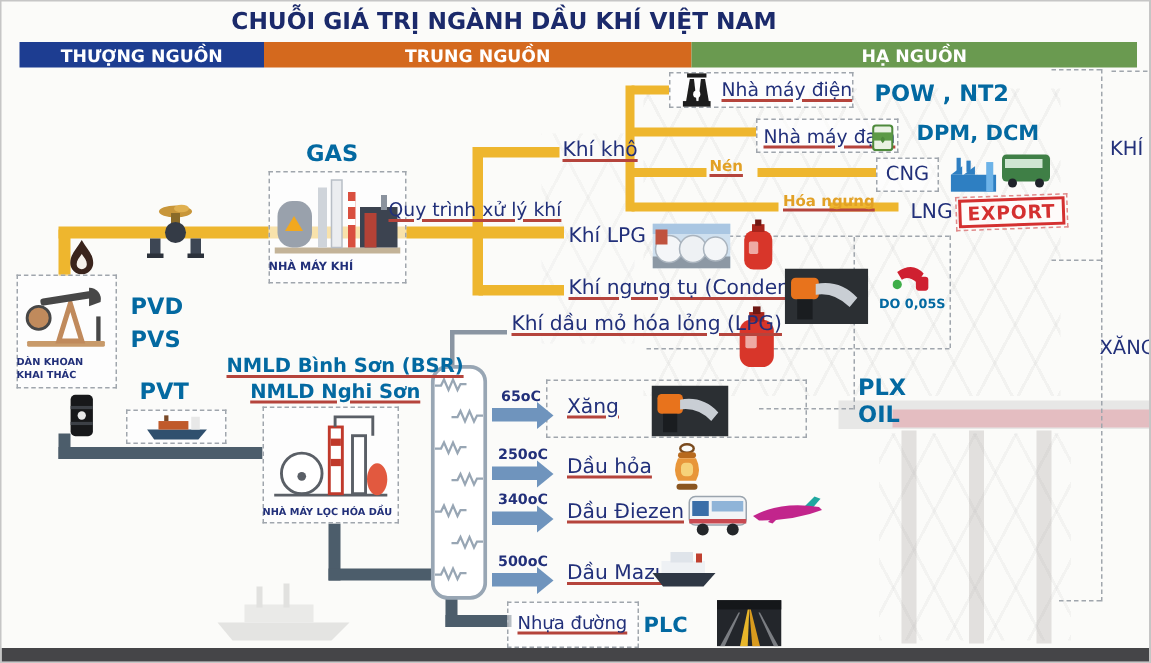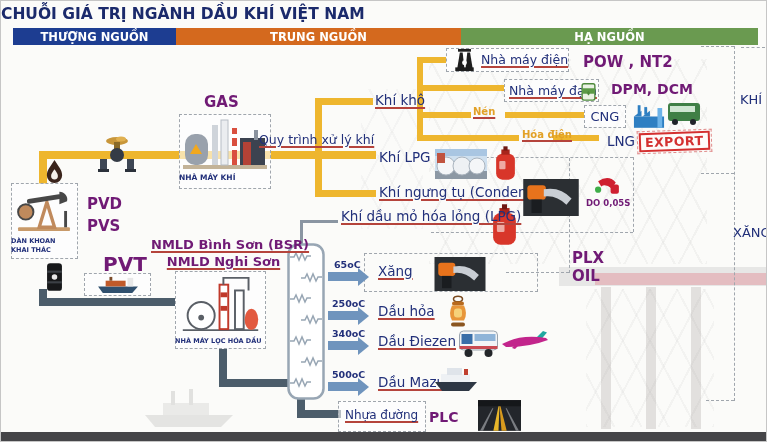--- a/index.html
+++ b/index.html
@@ -1,20 +1,20 @@
 <!DOCTYPE html>
 <html><head>
 <meta charset="utf-8">
 <style>
   *{margin:0;padding:0;box-sizing:border-box}
   html,body{background:#9a9a9a}
   body{font-family:"DejaVu Sans","Liberation Sans",sans-serif}
   #stage{position:relative;width:767px;height:442px;margin:0 auto;background:#fbfbf9;border:1px solid #c6c6c6;overflow:hidden}
   .navy{color:#22307a}
-  .red{color:#701a75;font-weight:700}
+  .red{color:#0369a1;font-weight:700}
   .orange{color:#e2a126;font-weight:700}
   .u{text-decoration:underline;text-decoration-color:#b5443c;text-decoration-thickness:1.5px;text-underline-offset:2px}
   .lbl{position:absolute;white-space:nowrap;z-index:6}
   .bar{position:absolute;top:27px;height:17px;color:#fff;font-weight:700;font-size:11.5px;display:flex;align-items:center;justify-content:center;z-index:5}
   .hpipe,.vpipe{position:absolute;background:#eeb62e;z-index:3}
   .dkh,.dkv{position:absolute;background:#4c5d6b;z-index:3}
   .grayline{position:absolute;background:#8a95a2;z-index:3}
   .dash{position:absolute;border:1.6px dashed #a0a6ad;background:rgba(255,255,255,.6);z-index:4}
   .dash-h{position:absolute;border-top:1.6px dashed #a0a6ad;z-index:4}
   .dash-v{position:absolute;border-left:1.6px dashed #a0a6ad;z-index:4}
@@ -43,21 +43,21 @@
   <div class="wm lattice" style="left:585px;top:288px;width:128px;height:138px;opacity:.5"></div>
   <div class="wm icon" style="left:140px;top:386px;opacity:.45">
     <svg width="100" height="44" viewBox="0 0 100 44">
         <path d="M4,28 h88 l-12,12 H14z" fill="#c9c9c7"></path>
         <rect x="22" y="16" width="46" height="12" fill="#d6d6d4"></rect>
         <rect x="30" y="4" width="4" height="14" fill="#c2c2c0"></rect>
         <rect x="48" y="2" width="4" height="16" fill="#c2c2c0"></rect>
       </svg>
   </div>
 
-  <div class="lbl" style="left:0;top:4px;width:670px;font-size:15.5px;font-weight:700;color:#1b2a6b"><span>CHUỖI GIÁ TRỊ NGÀNH DẦU KHÍ VIỆT NAM</span></div>
+  <div class="lbl" style="left:0;top:4px;width:670px;text-align:center;font-size:15.5px;font-weight:700;color:#1b2a6b"><span>CHUỖI GIÁ TRỊ NGÀNH DẦU KHÍ VIỆT NAM</span></div>
   <div class="bar" style="left:12px;width:163px;background:#1d3d91">
       <span>THƯỢNG NGUỒN</span>
     </div>
   <div class="bar" style="left:175px;width:285px;background:#d4691e">
       <span>TRUNG NGUỒN</span>
     </div>
   <div class="bar" style="left:460px;width:297px;background:#6a9a50">
       <span>HẠ NGUỒN</span>
     </div>
 
@@ -116,21 +116,21 @@
   <div class="lbl red" style="left:86px;top:194px;font-size:15px">PVD</div>
   <div class="lbl red" style="left:86px;top:216px;font-size:15px">PVS</div>
   <div class="icon" style="left:45px;top:261px">
     <svg width="17" height="30" viewBox="0 0 16 28">
       <rect x="1" y="1" width="14" height="26" rx="3" fill="#17181a"></rect>
       <rect x="1" y="8" width="14" height="2" fill="#3c4046"></rect>
       <rect x="1" y="18" width="14" height="2" fill="#3c4046"></rect>
       <circle cx="8" cy="14" r="2.6" fill="#e9e9e9"></circle>
     </svg>
   </div>
-  <div class="lbl red" style="left:102px;top:251px;font-size:20px">PVT</div>
+  <div class="lbl red" style="left:92px;top:251px;font-size:15px">PVT</div>
   <div class="dash" style="left:83px;top:272px;width:67px;height:23px"></div>
   <div class="icon" style="left:94px;top:274px;z-index:6">
     <svg width="46" height="19" viewBox="0 0 46 20">
       <path d="M2,12 h42 l-6,7 H7z" fill="#30506e"></path>
       <rect x="10" y="6" width="21" height="6" fill="#c05a2a"></rect>
       <rect x="33" y="3" width="6" height="9" fill="#e8e8e8"></rect>
       <rect x="14" y="2" width="3" height="4" fill="#7a4a28"></rect>
     </svg>
   </div>
 
@@ -197,21 +197,21 @@
   </div>
   <div class="icon" style="left:666px;top:99px">
     <svg width="34" height="26" viewBox="0 0 34 26">
       <rect x="1" y="3" width="32" height="18" rx="3" fill="#3f7f46"></rect>
       <rect x="3" y="6" width="25" height="6" fill="#cfe6d2"></rect>
       <circle cx="8" cy="22" r="3" fill="#20242a"></circle>
         <circle cx="26" cy="22" r="3" fill="#20242a"></circle>
     </svg>
   </div>
 
-  <div class="lbl orange u" style="left:521px;top:128px;font-size:10px">Hóa điện</div>
+  <div class="lbl orange u" style="left:521px;top:128px;font-size:10px">Hóa ngưng</div>
   <div class="lbl navy" style="left:606px;top:132px;font-size:13.5px">LNG</div>
   <div class="stamp" style="left:638px;top:131px">EXPORT</div>
 
   <div class="dash-h" style="left:445px;top:156px;width:187px"></div>
   <div class="dash-v" style="left:632px;top:156px;height:75px"></div>
   <div class="dash-h" style="left:430px;top:231px;width:202px"></div>
   <div class="dash-v" style="left:568px;top:157px;height:115px"></div>
   <div class="dash-h" style="left:505px;top:271px;width:63px"></div>
 
   <div class="icon" style="left:434px;top:148px">

